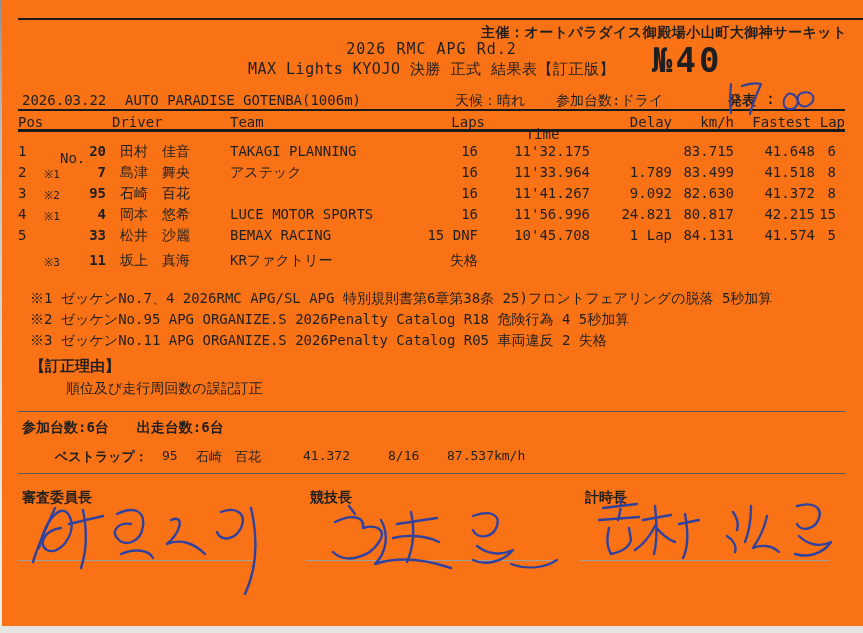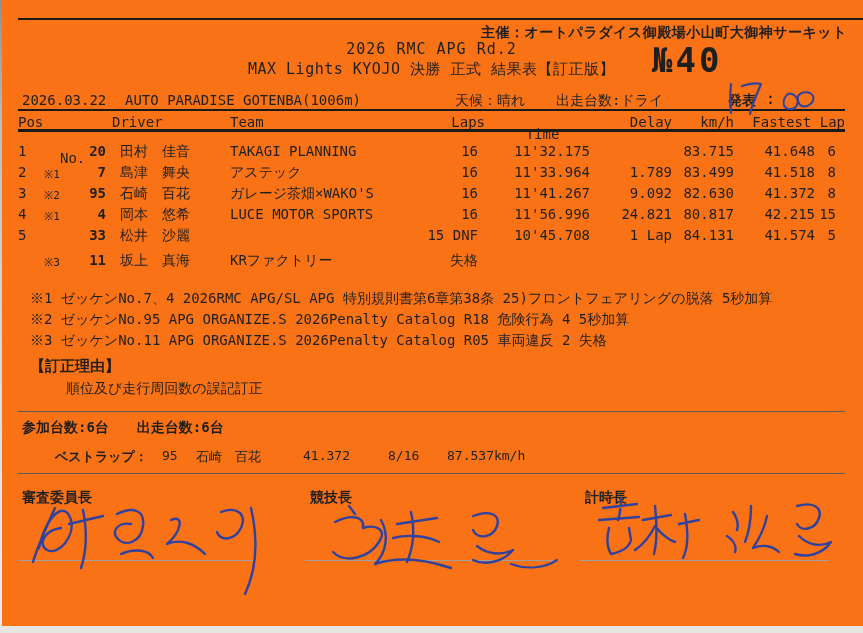--- a/index.html
+++ b/index.html
@@ -103,21 +103,21 @@
   <div class="rule-thin" style="top:473px;left:18px;width:827px;height:1px;"></div>
 
   <div class="abs organizer">主催：オートパラダイス御殿場小山町大御神サーキット</div>
   <div class="abs title1">2026 RMC APG Rd.2</div>
   <div class="abs title2">MAX Lights KYOJO 決勝 正式 結果表【訂正版】</div>
   <div class="abs docno">№40</div>
 
   <div class="abs info i-date">2026.03.22</div>
   <div class="abs info i-venue">AUTO PARADISE GOTENBA(1006m)</div>
   <div class="abs info i-weather">天候：晴れ</div>
-  <div class="abs info i-course">出走台数:ドライ</div>
+  <div class="abs info i-course">参加台数:ドライ</div>
   <div class="abs info i-announce">発表</div>
   <div class="abs i-colon">:</div>
 
   <svg class="sig-svg" style="left:722px;top:79px;" width="100" height="38" viewBox="0 0 100 38">
     <path class="pen" stroke-width="2.2" d="M9,5 C8,15 8,25 9,34"></path>
     <path class="pen" stroke-width="2.2" d="M20,7 C28,4 35,4 39,5 C35,15 30,25 28,35"></path>
     <path class="pen" stroke-width="2" d="M66,15 C60,20 60,29 67,30 C74,31 78,24 74,18 C72,15 68,14 66,15"></path>
     <path class="pen" stroke-width="2" d="M76,17 C80,12 88,12 91,17 C93,23 86,29 80,27 C77,26 75,22 76,17"></path>
   </svg>
 
@@ -158,21 +158,20 @@
         <span class="c-delay">1.789</span>
         <span class="c-kmh">83.499</span>
         <span class="c-fastest">41.518</span>
         <span class="c-flap">8</span>
       </div>
       <div class="trow">
         <span class="c-pos">3</span>
         <span class="c-note">※2</span>
         <span class="c-no">95</span>
         <span class="c-driver">石崎　百花</span>
-        <span class="c-team">ガレージ茶畑×WAKO'S</span>
         <span class="c-laps">16</span>
         <span class="c-time">11'41.267</span>
         <span class="c-delay">9.092</span>
         <span class="c-kmh">82.630</span>
         <span class="c-fastest">41.372</span>
         <span class="c-flap">8</span>
       </div>
       <div class="trow">
         <span class="c-pos">4</span>
         <span class="c-note">※1</span>
@@ -184,20 +183,21 @@
         <span class="c-delay">24.821</span>
         <span class="c-kmh">80.817</span>
         <span class="c-fastest">42.215</span>
         <span class="c-flap">15</span>
       </div>
       <div class="trow">
         <span class="c-pos">5</span>
         <span class="c-note"></span>
         <span class="c-no">33</span>
         <span class="c-driver">松井　沙麗</span>
+        <span class="c-team">BEMAX RACING</span>
         <span class="c-laps">15 DNF</span>
         <span class="c-time">10'45.708</span>
         <span class="c-delay">1 Lap</span>
         <span class="c-kmh">84.131</span>
         <span class="c-fastest">41.574</span>
         <span class="c-flap">5</span>
       </div>
       <div class="trow">
         <span class="c-pos"></span>
         <span class="c-note">※3</span>

